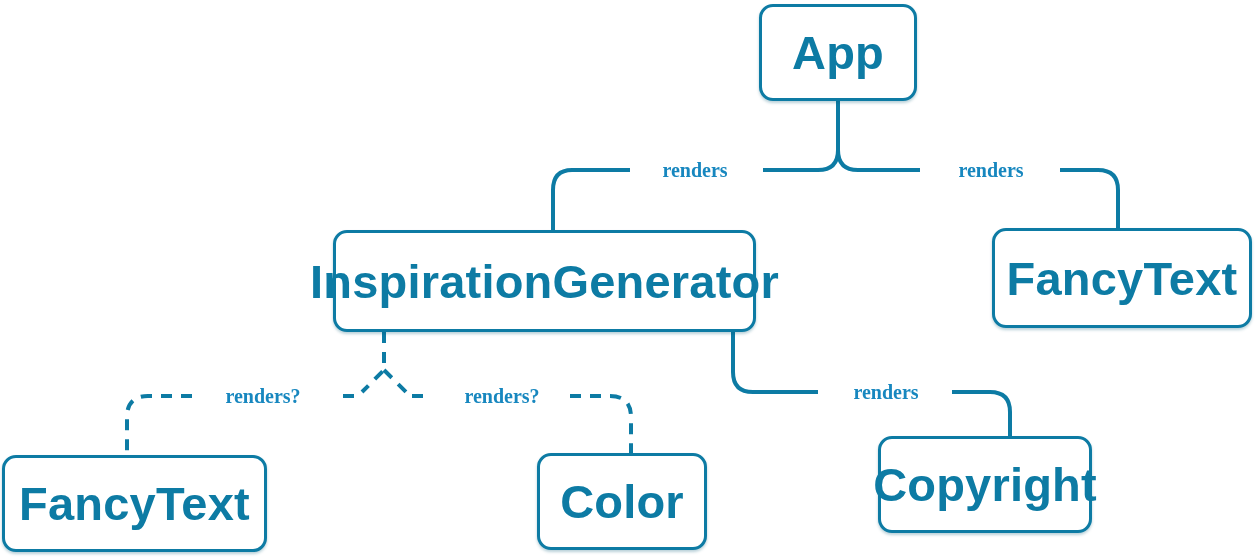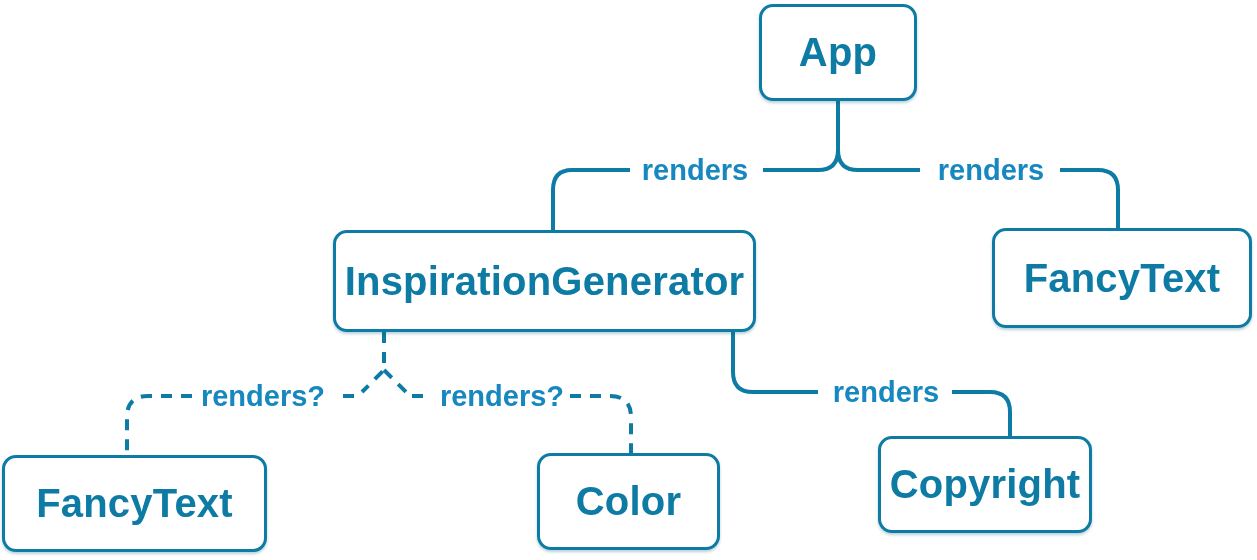--- a/index.html
+++ b/index.html
@@ -26,32 +26,33 @@
   .node {
     position: absolute;
     box-sizing: border-box;
     display: flex;
     align-items: center;
     justify-content: center;
     background: var(--node_fill, #ffffff);
     border: 3px solid var(--primary, #0d7ba4);
     border-radius: 14px;
     color: var(--primary, #0d7ba4);
-    font-size: 40px;
+    font-size: 47px;
     font-weight: 600;
     letter-spacing: 0.2px;
     box-shadow: 0 2px 3px rgba(6, 90, 120, 0.28);
   }
   .edge-label {
     position: absolute;
     transform: translate(-50%, -50%);
     color: var(--label, #1787bf);
-    font-size: 29px;
+    font-size: 20px;
     font-weight: 700;
     white-space: nowrap;
+    font-family: Liberation Serif, serif;
   }
 </style>
 </head>
 <body>
 
 <div class="stage">
 
   <svg class="edges-layer" viewBox="0 0 1257 560" xmlns="http://www.w3.org/2000/svg">
 
     <path class="edge" d="M838,101 L838,150 Q838,170 818,170 L763,170 M630,170 L572,170 Q553,170 553,190 L553,230"></path>
@@ -74,21 +75,21 @@
   </div>
 
   <div class="node" style="left:992px; top:228px; width:260px; height:100px;">
     <span>FancyText</span>
   </div>
 
   <div class="node" style="left:2px; top:455px; width:265px; height:97px;">
     <span>FancyText</span>
   </div>
 
-  <div class="node" style="left:537px; top:453px; width:183px; height:97px;">
+  <div class="node" style="left:537px; top:453px; width:170px; height:97px;">
     <span>Color</span>
   </div>
 
   <div class="node" style="left:878px; top:436px; width:214px; height:97px;">
     <span>Copyright</span>
   </div>
 
   <div class="edge-label" style="left:695px; top:170px;">renders</div>
 
   <div class="edge-label" style="left:991px; top:170px;">renders</div>

